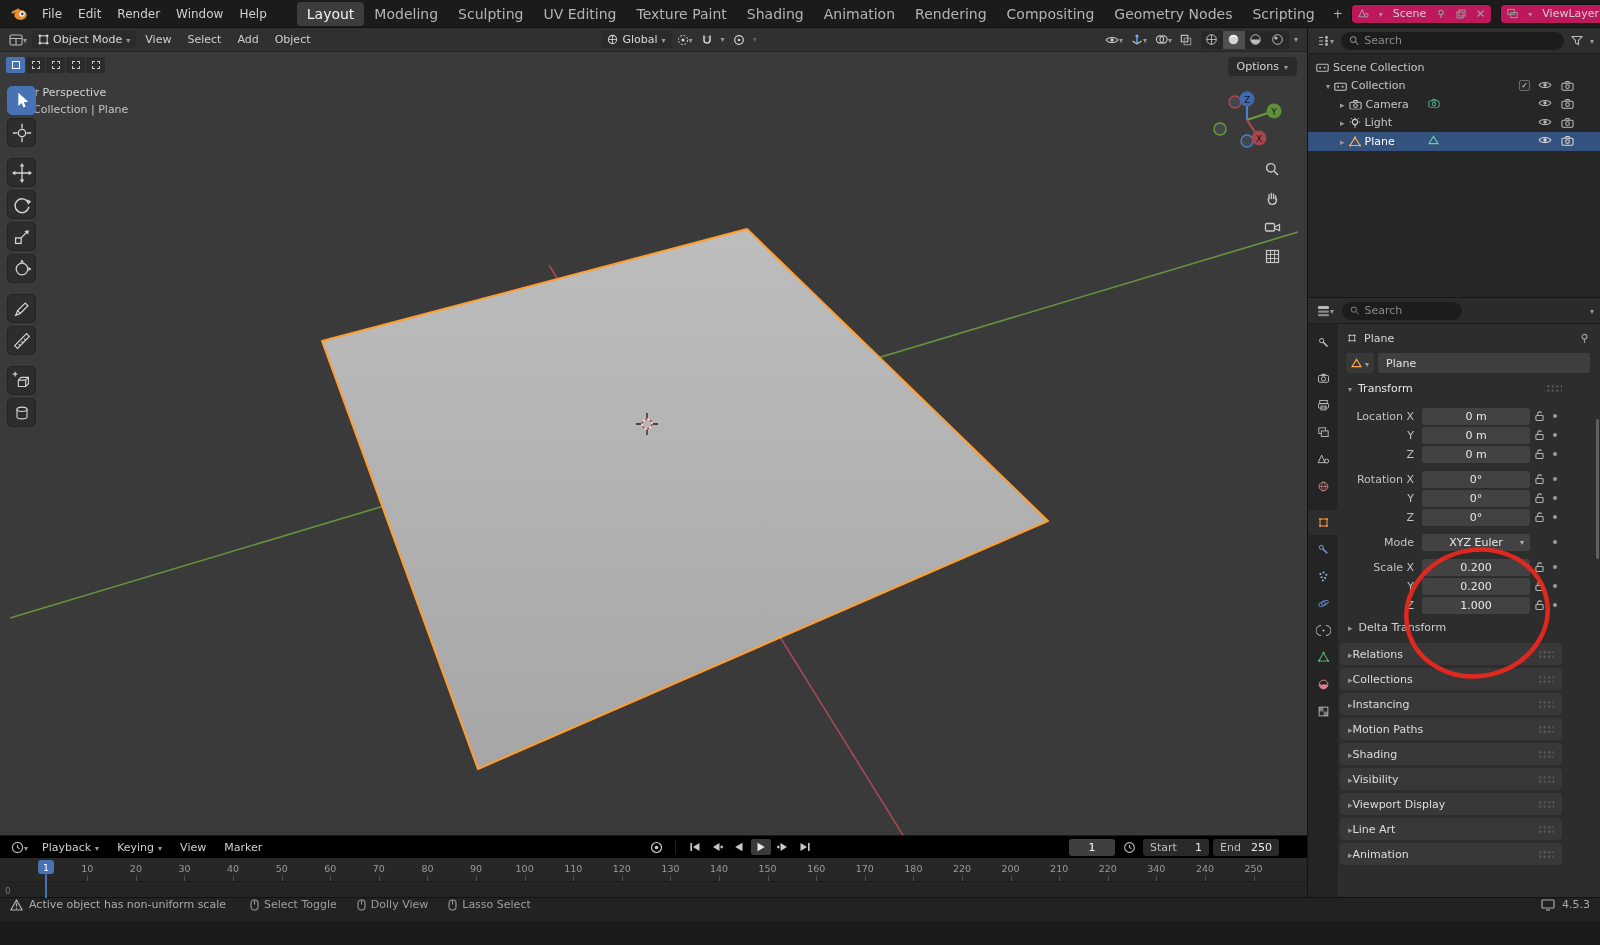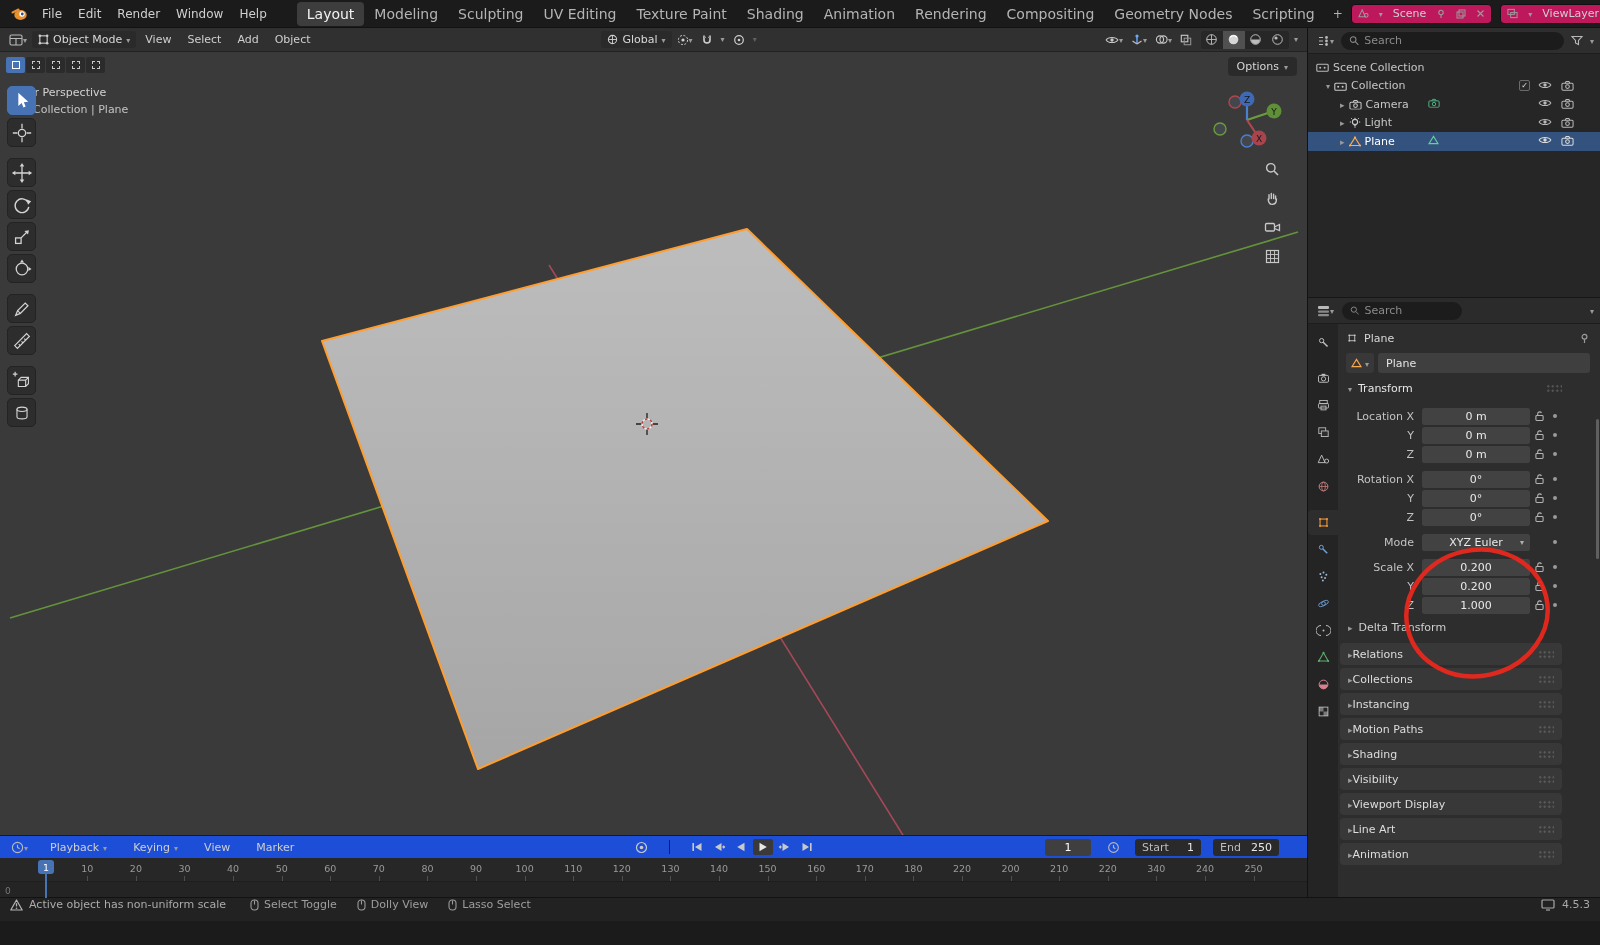--- a/index.html
+++ b/index.html
@@ -59,21 +59,21 @@
   .vp-text .sub{color:#c3c3c3}
   .toolbar{position:absolute;left:7px;top:34px;display:flex;flex-direction:column;gap:3px}
   .tool-btn{width:29px;height:29px;background:rgba(44,44,44,.95);border:1px solid #232323;border-radius:5px;display:flex;align-items:center;justify-content:center}
   .tool-btn.active{background:#4772b3;border-color:#4772b3}
   .tool-gap{height:5px}
   .nav-col{position:absolute;right:24px;top:106px;display:flex;flex-direction:column;gap:7px}
   .nav-btn{width:22px;height:22px;display:flex;align-items:center;justify-content:center;border-radius:50%}
 
   
   .timeline{height:62px;display:flex;flex-direction:column;position:relative;flex:none;border-top:1px solid #1a1a1a}
-  .tl-header{height:22px;background:#1d4ed8;display:flex;align-items:center;padding:0 8px;gap:12px;flex:none}
+  .tl-header{height:22px;background:#000000;display:flex;align-items:center;padding:0 8px;gap:4px;flex:none}
   .tl-menu{padding:2px 7px;color:#cfcfcf;display:flex;align-items:center;gap:4px}
   .sp1{flex:1.5}.sp2{flex:1}
   .transport{display:flex;align-items:center;gap:2px}
   .tbtn{width:20px;height:16px;display:flex;align-items:center;justify-content:center;border-radius:2px}
   .tbtn.play{background:#3a3a3a}
   .tl-sep{width:1px;height:14px;background:#1f1f1f;margin:0 5px}
   .frame-field{width:46px;height:17px;background:#3f3f3f;border-radius:3px;display:flex;align-items:center;justify-content:center;color:#fff}
   .range-field{width:66px;height:17px;background:#2a2a2a;border-radius:3px;display:flex;align-items:center;justify-content:space-between;padding:0 7px;color:#bdbdbd}
   .range-field b{font-weight:normal;color:#e8e8e8}
   .tl-ruler{height:24px;background:#272727;display:flex;padding-left:63px;flex:none;border-bottom:1px solid #1e1e1e;overflow:hidden}

